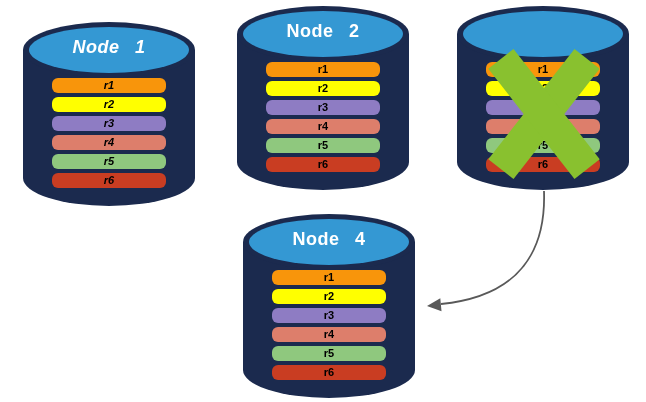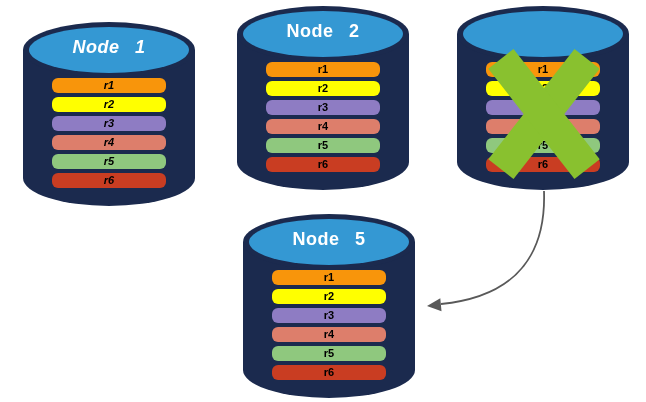--- a/index.html
+++ b/index.html
@@ -103,21 +103,21 @@
   </svg>
 </div>
 
 <div class="node" id="node4">
   <svg class="cyl" viewBox="0 0 174 188">
     <ellipse class="cyl-body" cx="87" cy="158" rx="86" ry="28"></ellipse>
     <rect class="cyl-body" x="1" y="30" width="172" height="128"></rect>
     <ellipse class="cyl-body" cx="87" cy="30" rx="86" ry="28"></ellipse>
     <ellipse class="cyl-top" cx="87" cy="30" rx="80" ry="23"></ellipse>
   </svg>
-  <div class="node-label">Node 5</div>
+  <div class="node-label">Node 4</div>
   <div class="rows">
       <div class="row" style="background: rgb(248, 149, 11);">r1</div>
       <div class="row" style="background: rgb(255, 255, 0);">r2</div>
       <div class="row" style="background: rgb(142, 124, 195);">r3</div>
       <div class="row" style="background: rgb(221, 126, 107);">r4</div>
       <div class="row" style="background: rgb(143, 200, 126);">r5</div>
       <div class="row" style="background: rgb(201, 61, 34);">r6</div>
     </div>
 </div>
 

